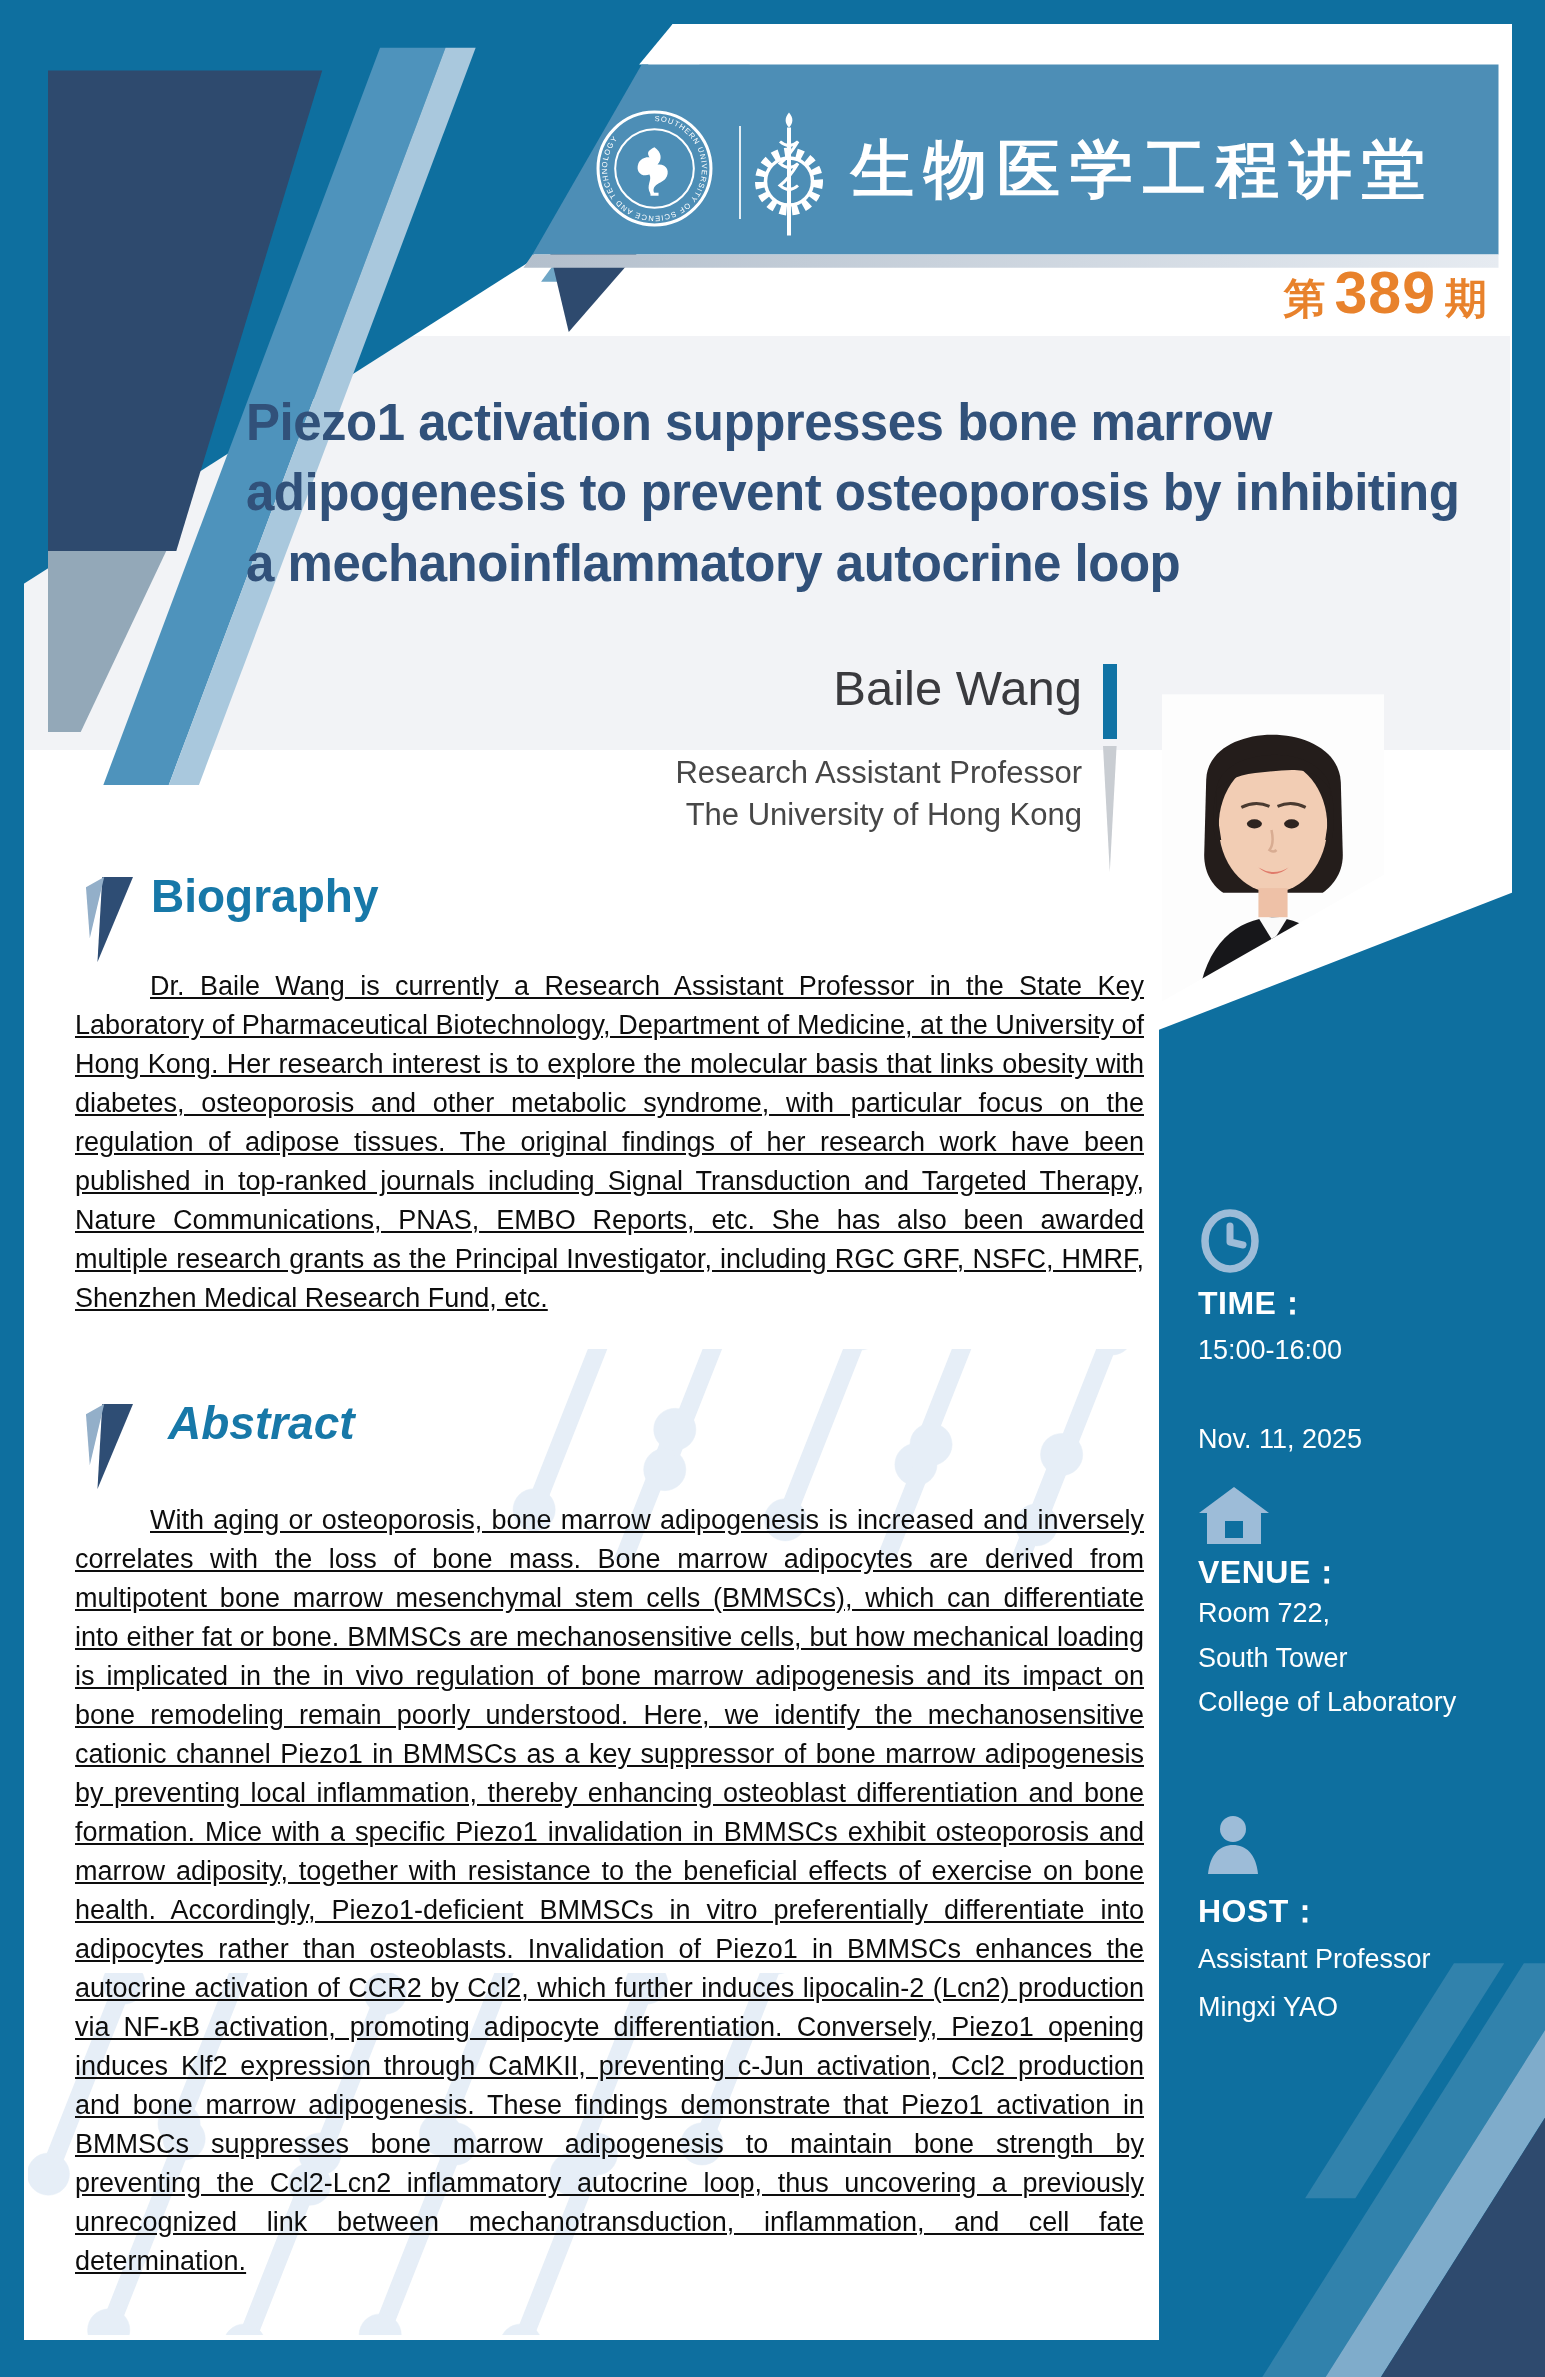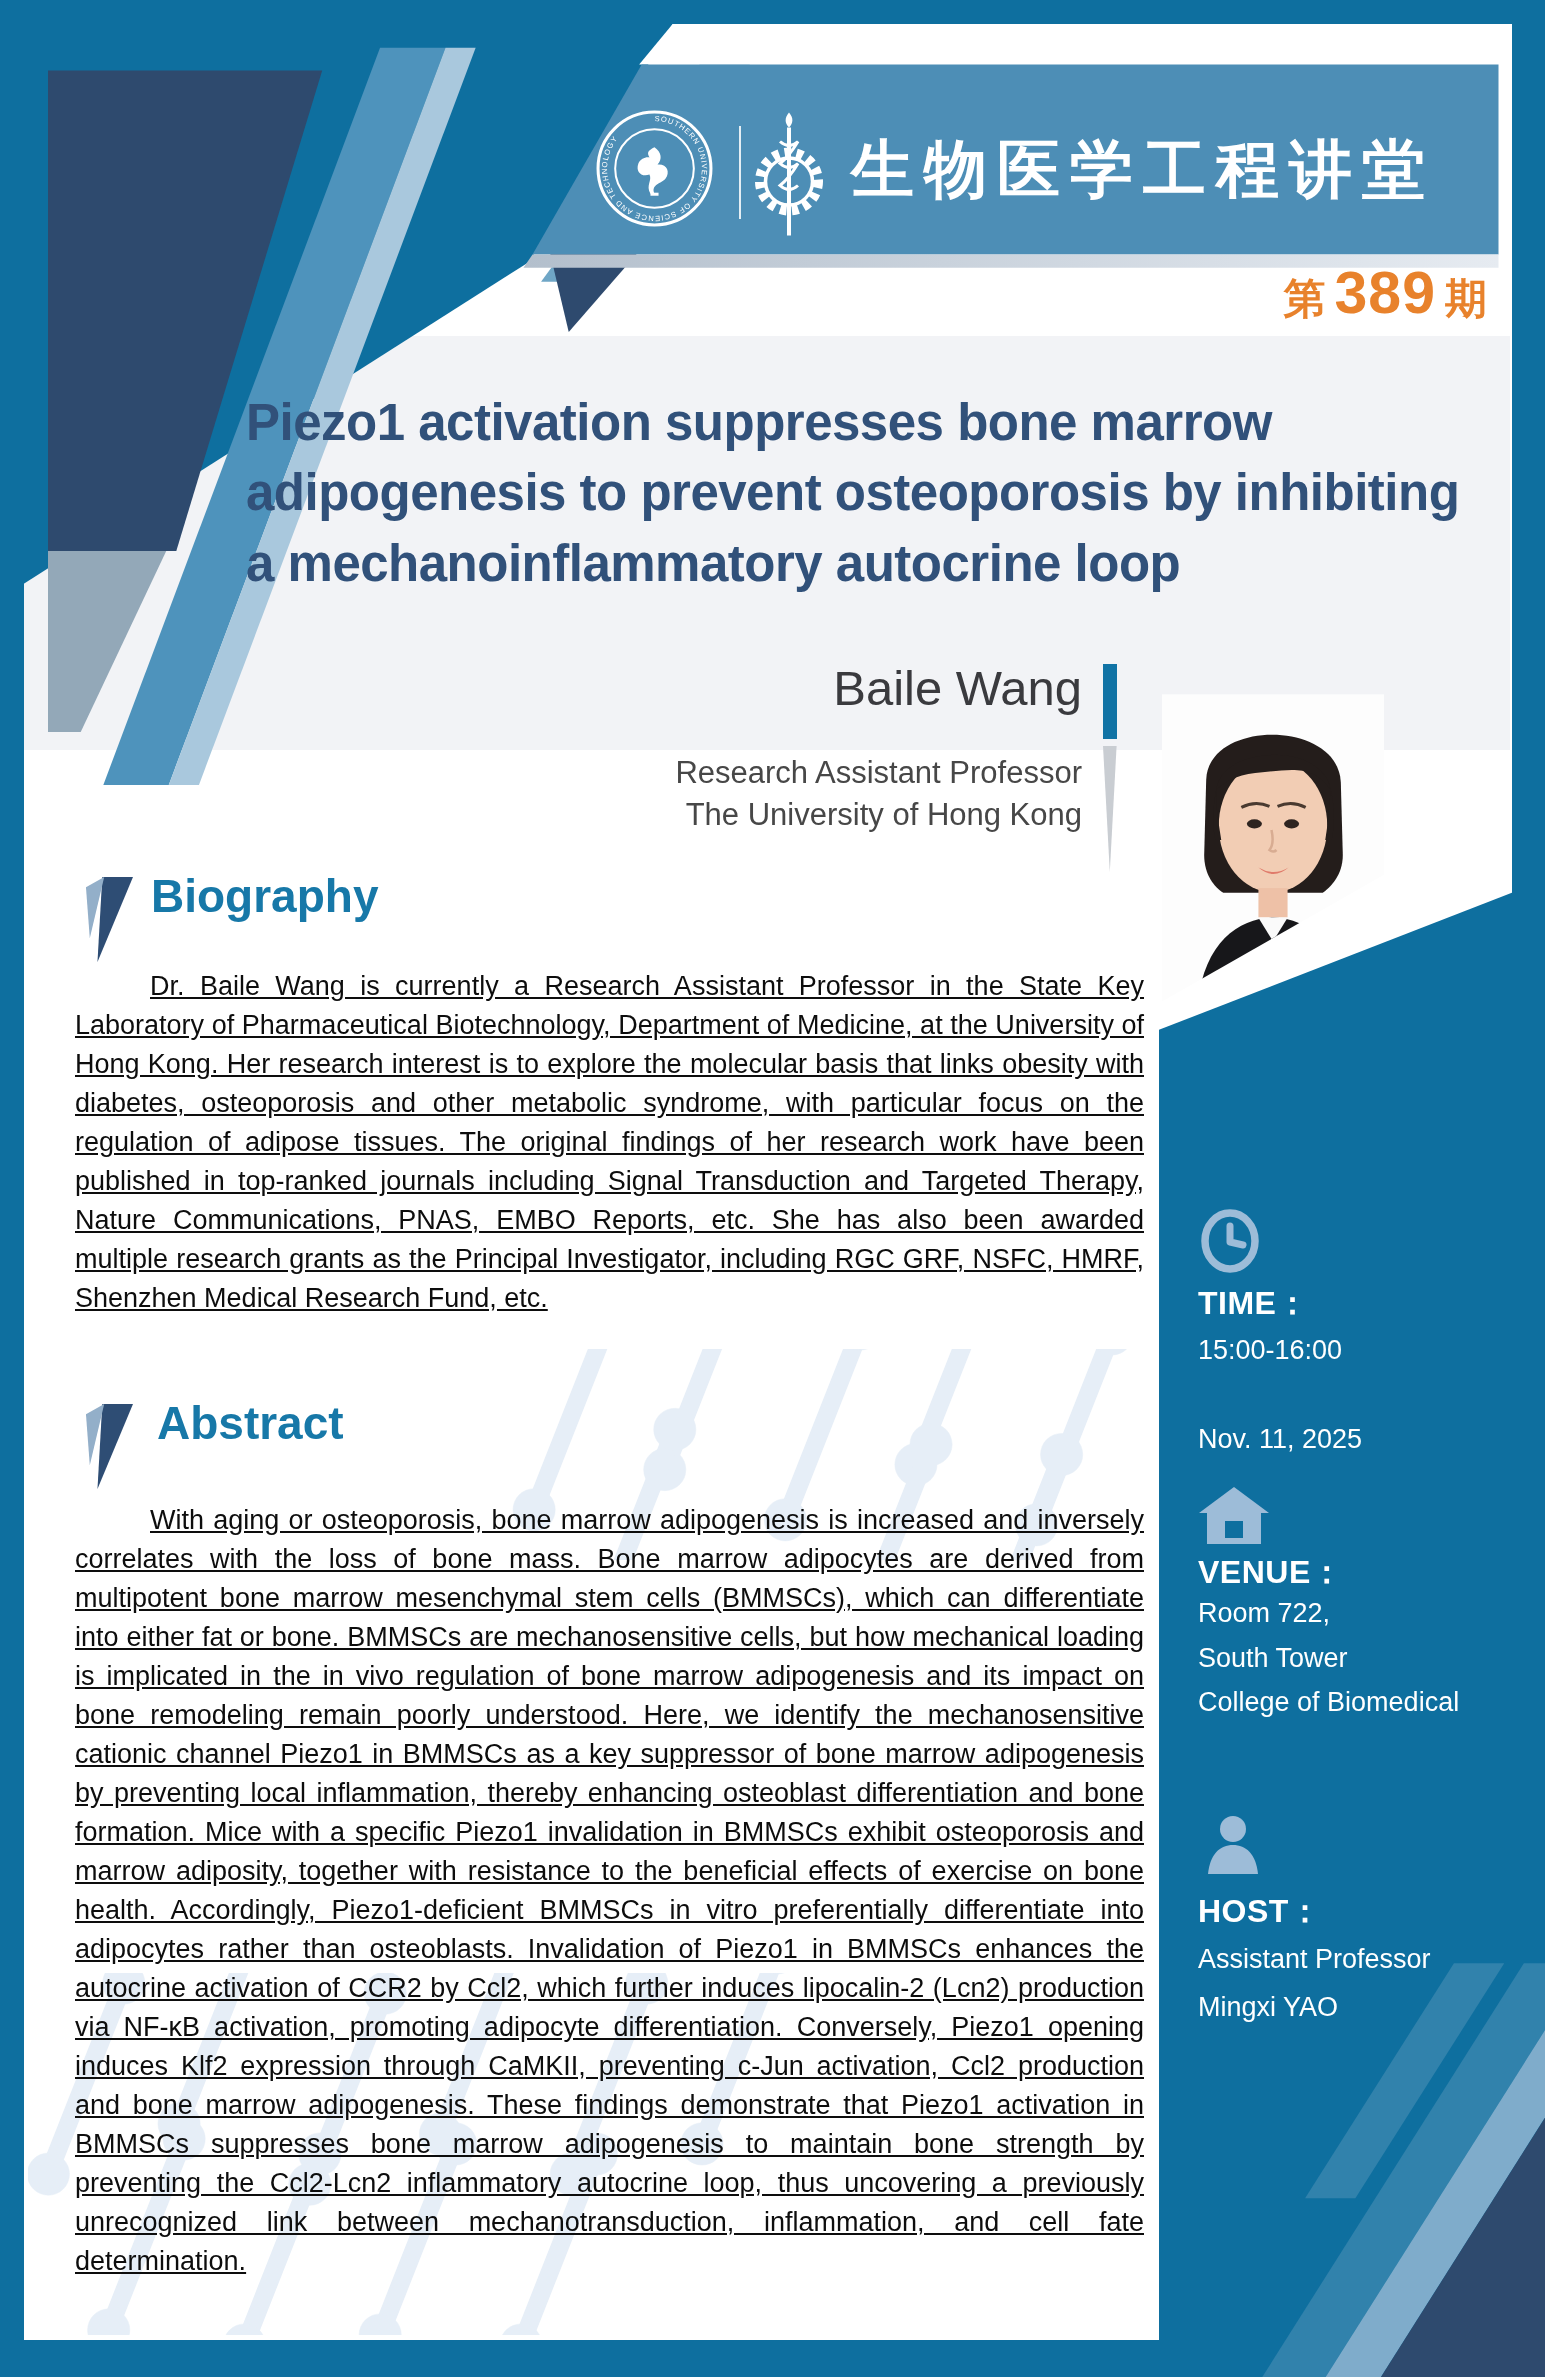--- a/index.html
+++ b/index.html
@@ -259,42 +259,42 @@
   <div class="sb-value" style="top:1424px;">Nov. 11, 2025</div>
 
   <svg class="abs sb-icon" style="left:1199px;top:1487px;" width="70" height="60" viewBox="0 0 140 120">
     <polygon points="70,0 140,52 0,52" fill="#9DBCD8"></polygon>
     <rect x="16" y="52" width="108" height="62" fill="#9DBCD8"></rect>
     <rect x="52" y="68" width="36" height="34" fill="#0E6F9F"></rect>
   </svg>
   <div class="sb-label" style="top:1551px;">VENUE：</div>
   <div class="sb-value" style="top:1598px;">Room 722,</div>
   <div class="sb-value" style="top:1643px;">South Tower</div>
-  <div class="sb-value" style="top:1687px;">College of Biomedical</div>
+  <div class="sb-value" style="top:1687px;">College of Laboratory</div>
 
   <svg class="abs sb-icon" style="left:1203px;top:1814px;" width="60" height="60" viewBox="0 0 120 120">
     <circle cx="60" cy="30" r="26" fill="#9DBCD8"></circle>
     <path d="M10,120 C14,80 34,62 60,62 C86,62 106,80 110,120 Z" fill="#9DBCD8"></path>
   </svg>
   <div class="sb-label" style="top:1890px;">HOST：</div>
   <div class="sb-value" style="top:1944px;">Assistant Professor</div>
   <div class="sb-value" style="top:1992px;">Mingxi YAO</div>
 
   <div class="abs sec-marker" style="left:85px;top:877px;">
     <div class="m-navy"></div>
     <div class="m-light"></div>
   </div>
   <div class="abs sec-heading" style="left:151px;top:869px;">Biography</div>
   <div class="abs body-text" style="left:75px;top:967px;">Dr. Baile Wang is currently a Research Assistant Professor in the State Key Laboratory of Pharmaceutical Biotechnology, Department of Medicine, at the University of Hong Kong. Her research interest is to explore the molecular basis that links obesity with diabetes, osteoporosis and other metabolic syndrome, with particular focus on the regulation of adipose tissues. The original findings of her research work have been published in top-ranked journals including Signal Transduction and Targeted Therapy, Nature Communications, PNAS, EMBO Reports, etc. She has also been awarded multiple research grants as the Principal Investigator, including RGC GRF, NSFC, HMRF, Shenzhen Medical Research Fund, etc.</div>
 
   <div class="abs sec-marker" style="left:85px;top:1404px;">
     <div class="m-navy"></div>
     <div class="m-light"></div>
   </div>
-  <div class="abs sec-heading" style="left:157px;top:1396px;">Abstract</div>
+  <div class="abs sec-heading" style="left:168px;top:1396px;font-style:italic;">Abstract</div>
   <div class="abs body-text" style="left:75px;top:1501px;">With aging or osteoporosis, bone marrow adipogenesis is increased and inversely correlates with the loss of bone mass. Bone marrow adipocytes are derived from multipotent bone marrow mesenchymal stem cells (BMMSCs), which can differentiate into either fat or bone. BMMSCs are mechanosensitive cells, but how mechanical loading is implicated in the in vivo regulation of bone marrow adipogenesis and its impact on bone remodeling remain poorly understood. Here, we identify the mechanosensitive cationic channel Piezo1 in BMMSCs as a key suppressor of bone marrow adipogenesis by preventing local inflammation, thereby enhancing osteoblast differentiation and bone formation. Mice with a specific Piezo1 invalidation in BMMSCs exhibit osteoporosis and marrow adiposity, together with resistance to the beneficial effects of exercise on bone health. Accordingly, Piezo1-deficient BMMSCs in vitro preferentially differentiate into adipocytes rather than osteoblasts. Invalidation of Piezo1 in BMMSCs enhances the autocrine activation of CCR2 by Ccl2, which further induces lipocalin-2 (Lcn2) production via NF-κB activation, promoting adipocyte differentiation. Conversely, Piezo1 opening induces Klf2 expression through CaMKII, preventing c-Jun activation, Ccl2 production and bone marrow adipogenesis. These findings demonstrate that Piezo1 activation in BMMSCs suppresses bone marrow adipogenesis to maintain bone strength by preventing the Ccl2-Lcn2 inflammatory autocrine loop, thus uncovering a previously unrecognized link between mechanotransduction, inflammation, and cell fate determination.</div>
 
   <div class="abs bottom-bar"></div>
   <div class="abs corner-deco">
     <svg width="337" height="415" viewBox="0 0 670 824">
       <rect width="670" height="824" fill="none"></rect>
       <polygon points="193,467 293,467 589,0 489,0" fill="#3182AC"></polygon>
       <polygon points="107,824 233,824 754,0 628,0" fill="#3182AC"></polygon>
       <polygon points="233,824 343,824 864,0 754,0" fill="#7FACCB"></polygon>
       <polygon points="343,824 670,307 670,824" fill="#2E4A6E"></polygon>

